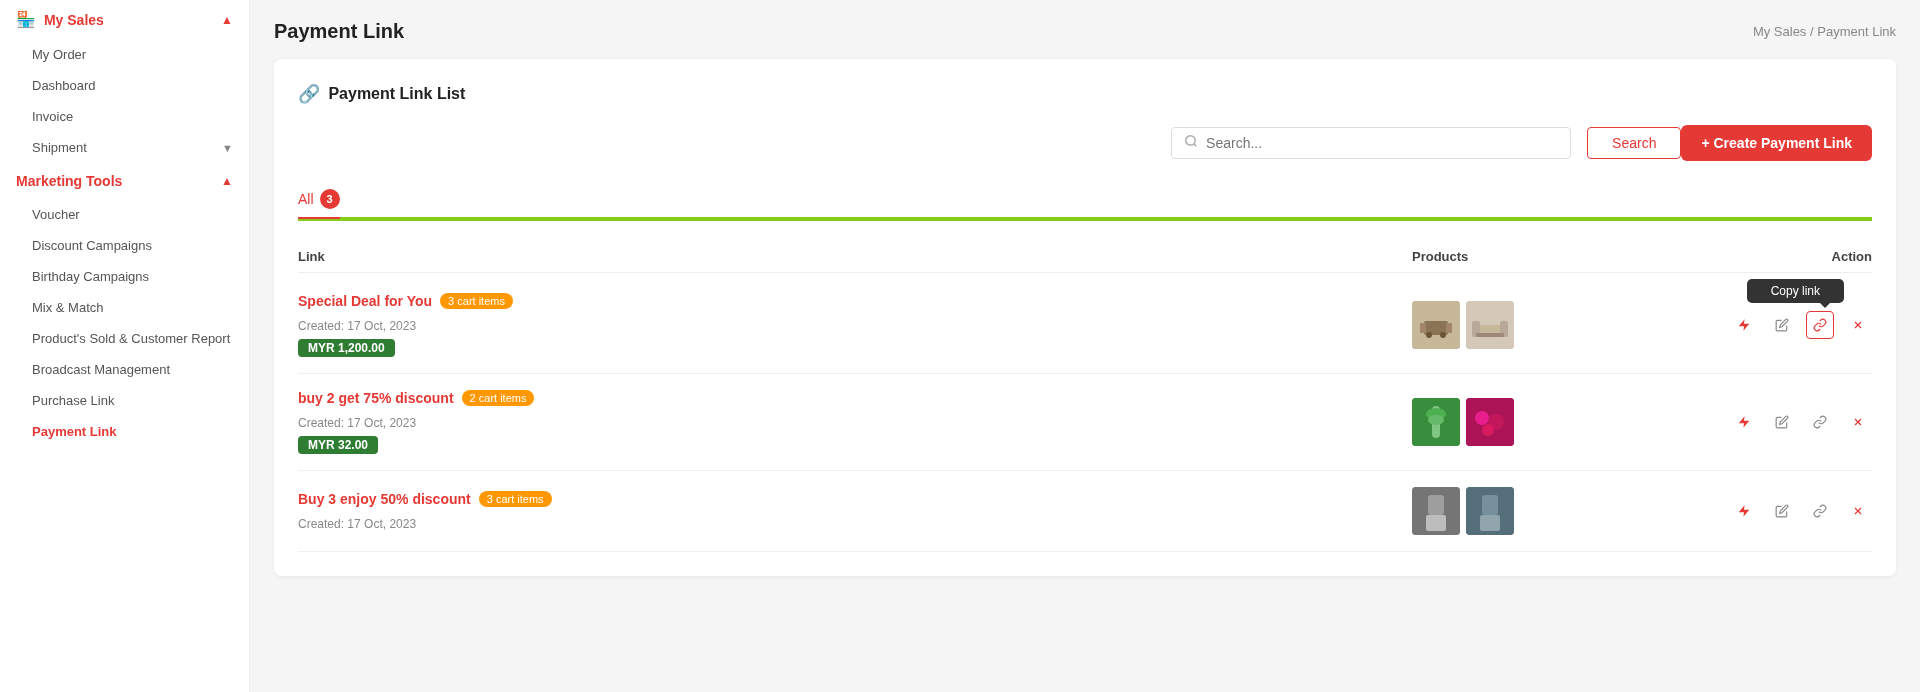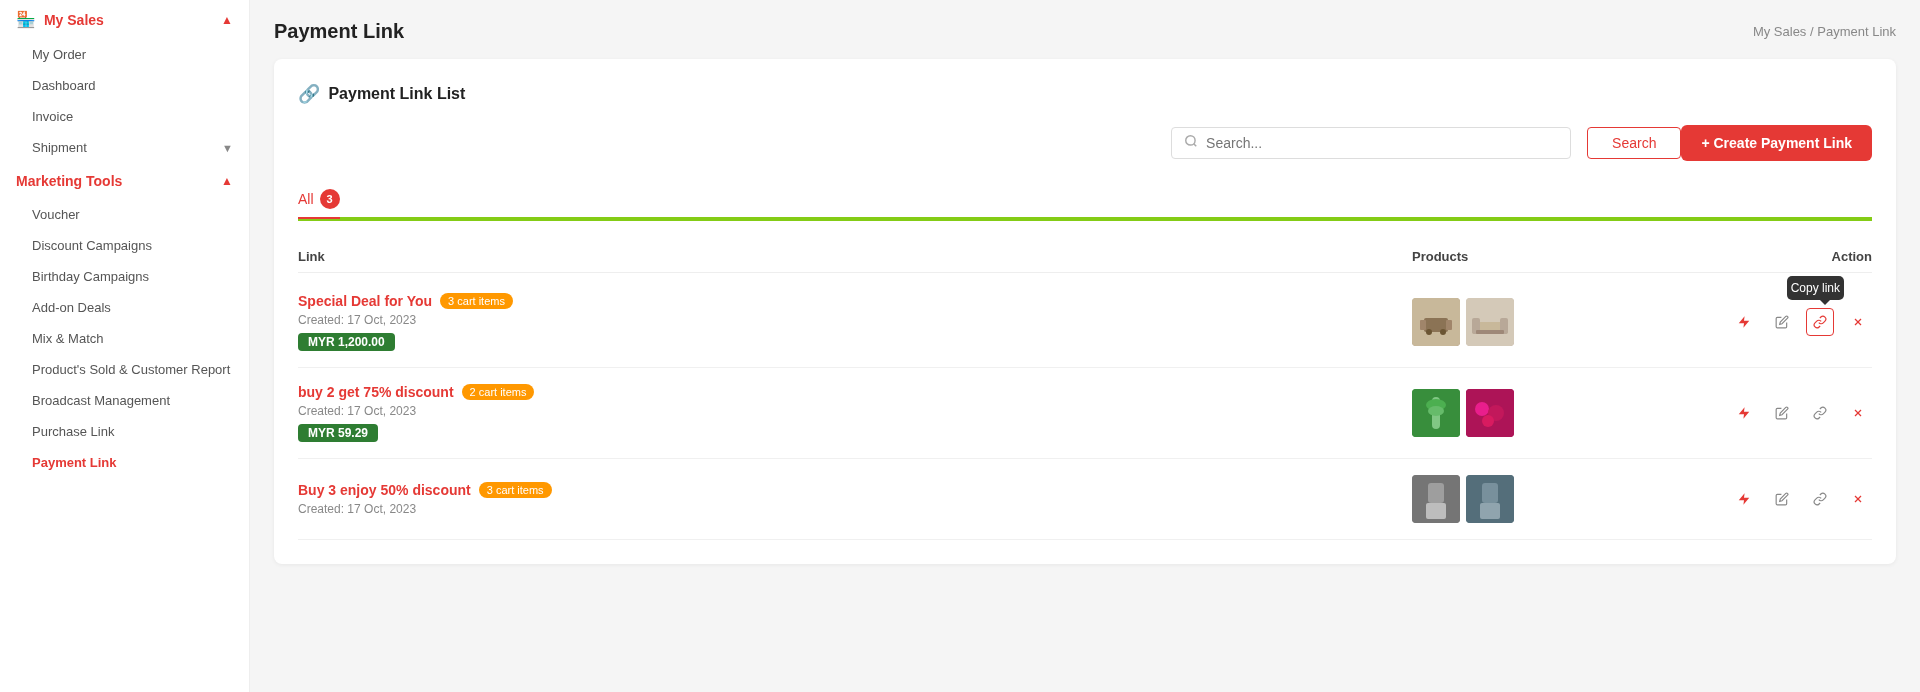--- a/index.html
+++ b/index.html
@@ -194,21 +194,21 @@
     }
     .table-row {
       display: grid;
       grid-template-columns: 1fr 300px 160px;
       padding: 16px 0;
       border-bottom: 1px solid #f0f0f0;
       align-items: center;
     }
 
     .row-name { color: #e53935; font-weight: 600; font-size: 14px; }
-    .row-meta { color: #888; font-size: 12px; margin-top: 4px; }
+    .row-meta { color: #888; font-size: 12px; margin-top: 10px; }
     .row-price-badge {
       display: inline-block;
       background: #2e7d32;
       color: #fff;
       font-size: 12px;
       font-weight: 600;
       padding: 2px 10px;
       border-radius: 4px;
       margin-top: 6px;
     }
@@ -271,21 +271,21 @@
     .tooltip-wrapper {
       position: relative;
     }
     .tooltip-box {
       position: absolute;
       bottom: 36px;
       right: -10px;
       background: #333;
       color: #fff;
       font-size: 12px;
-      padding: 5px 4px;
+      padding: 5px 24px;
       border-radius: 5px;
       white-space: nowrap;
       z-index: 10;
     }
     .tooltip-box::after {
       content: '';
       position: absolute;
       top: 100%;
       right: 14px;
       border: 5px solid transparent;
@@ -332,23 +332,20 @@
   </div>
 
   <div class="sidebar-item">
     <span>Voucher</span>
   </div>
   <div class="sidebar-item">
     <span>Discount Campaigns</span>
   </div>
   <div class="sidebar-item">
     <span>Birthday Campaigns</span>
-  </div>
-  <div class="sidebar-item">
-    <span>Add-on Deals</span>
   </div>
   <div class="sidebar-item">
     <span>Mix &amp; Match</span>
   </div>
   <div class="sidebar-item">
     <span>Product's Sold &amp; Customer Report</span>
   </div>
   <div class="sidebar-item">
     <span>Broadcast Management</span>
   </div>
@@ -466,21 +463,21 @@
       </div>
     </div>
 
     <div class="table-row">
       <div>
         <div class="name-badge-row">
           <span class="row-name">buy 2 get 75% discount</span>
           <span class="cart-badge">2 cart items</span>
         </div>
         <div class="row-meta">Created: 17 Oct, 2023</div>
-        <span class="row-price-badge">MYR 59.29</span>
+        <span class="row-price-badge">MYR 32.00</span>
       </div>
       <div class="product-images">
         <div class="product-thumb" style="background:linear-gradient(135deg,#4caf50,#2e7d32);">
           <svg width="48" height="48" viewBox="0 0 48 48">
             <rect width="48" height="48" fill="#388e3c"></rect>
             <rect x="20" y="8" width="8" height="32" rx="4" fill="#81c784"></rect>
             <ellipse cx="24" cy="16" rx="10" ry="6" fill="#4caf50"></ellipse>
             <ellipse cx="24" cy="22" rx="8" ry="5" fill="#66bb6a"></ellipse>
           </svg>
         </div>

